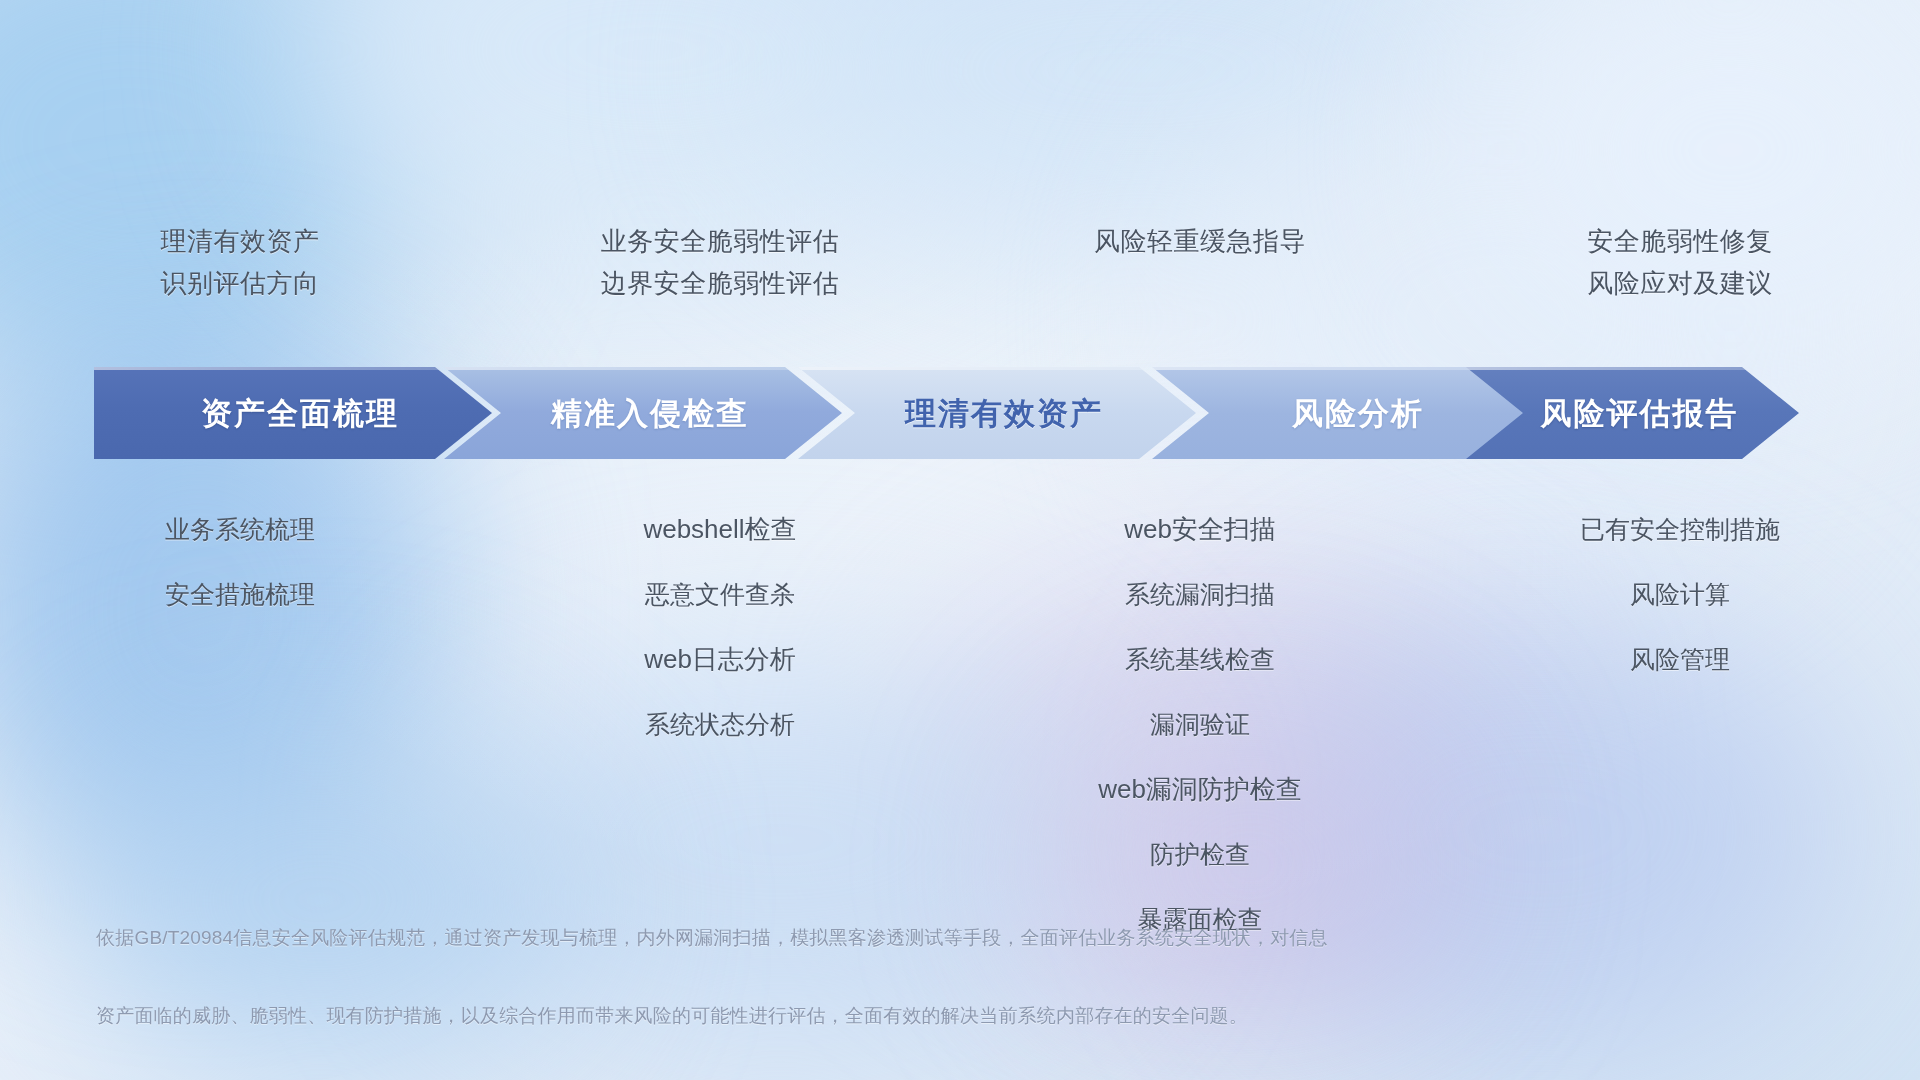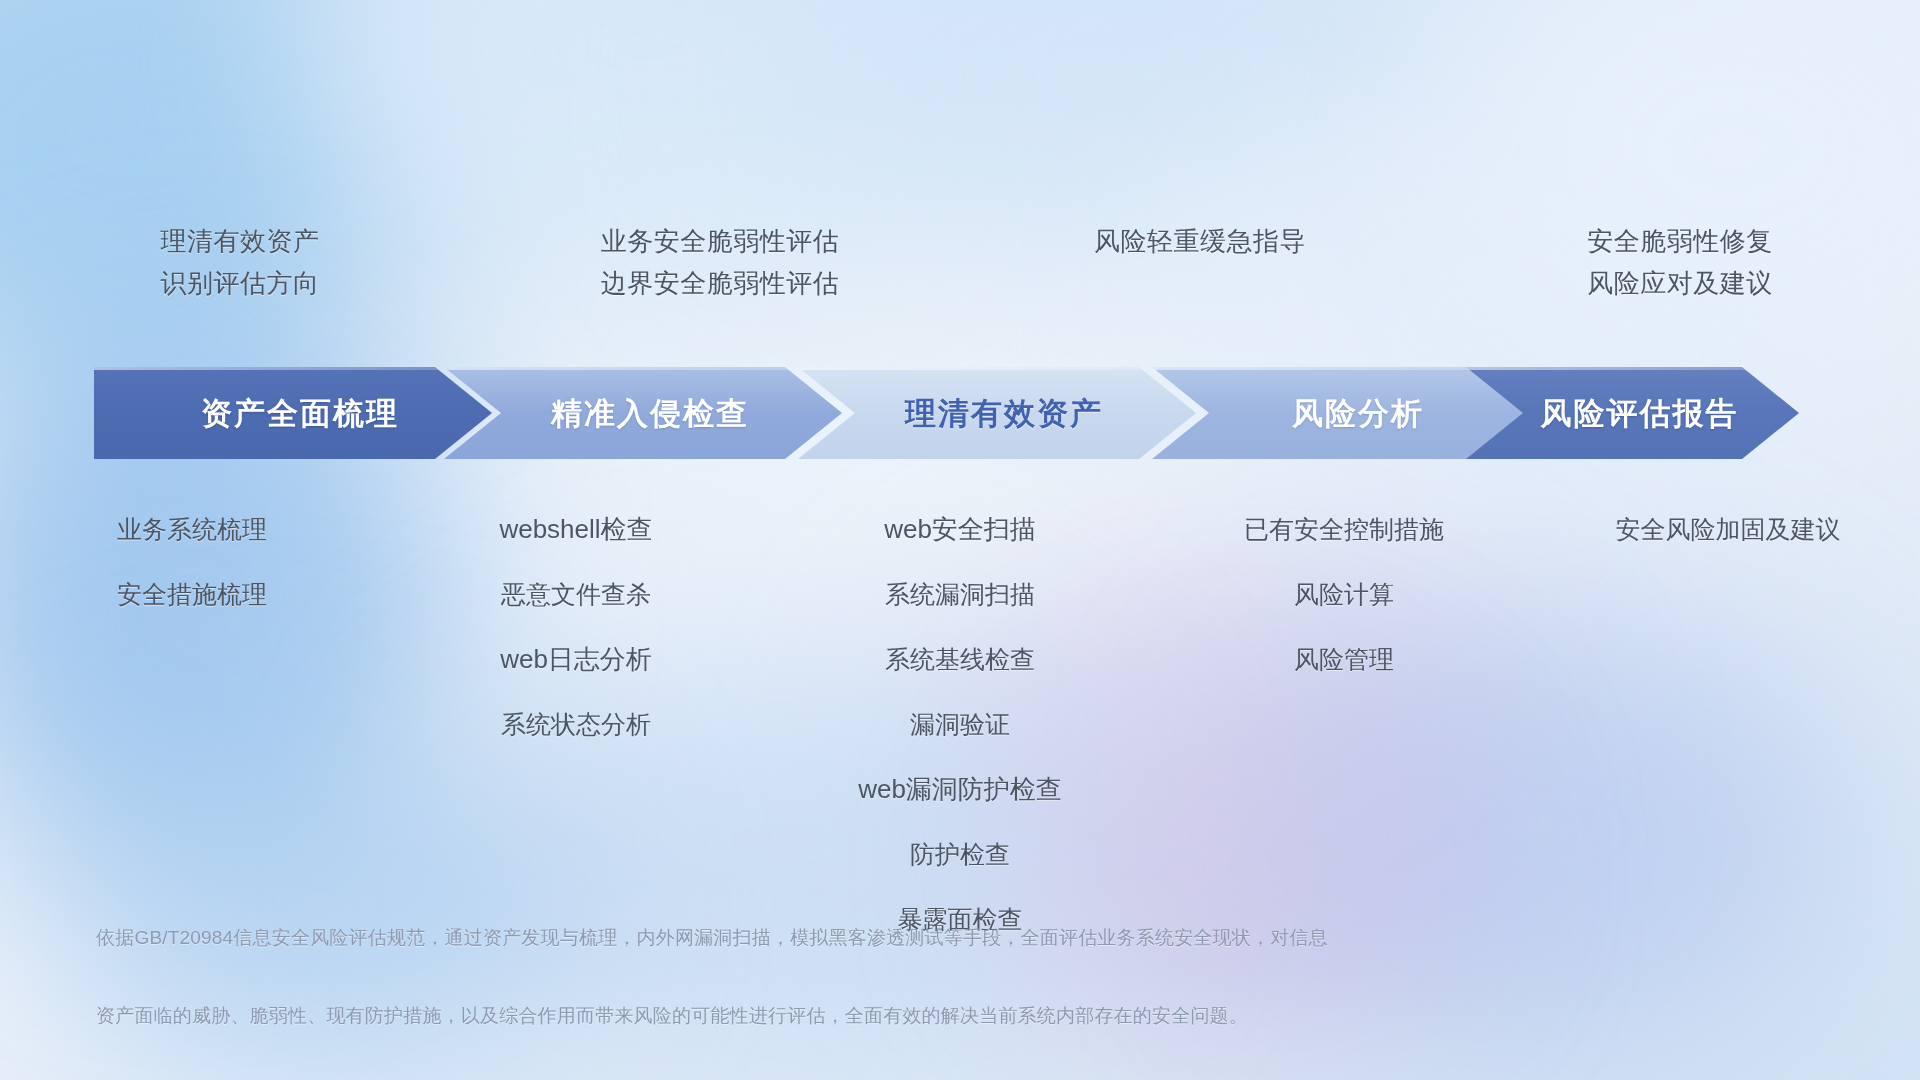--- a/index.html
+++ b/index.html
@@ -166,23 +166,20 @@
       <div class="botline">漏洞验证</div>
       <div class="botline em">web漏洞防护检查</div>
       <div class="botline">防护检查</div>
       <div class="botline">暴露面检查</div>
     </div>
     <div class="botcell">
       <div class="botline">已有安全控制措施</div>
       <div class="botline">风险计算</div>
       <div class="botline">风险管理</div>
     </div>
-    <div class="botcell">
-      <div class="botline">安全风险加固及建议</div>
-    </div>
   </div>
 
   <div id="footer">
     <div class="fline">依据GB/T20984信息安全风险评估规范，通过资产发现与梳理，内外网漏洞扫描，模拟黑客渗透测试等手段，全面评估业务系统安全现状，对信息</div>
     <div class="fline">资产面临的威胁、脆弱性、现有防护措施，以及综合作用而带来风险的可能性进行评估，全面有效的解决当前系统内部存在的安全问题。</div>
   </div>
 
 </div>
 
 </body></html>

